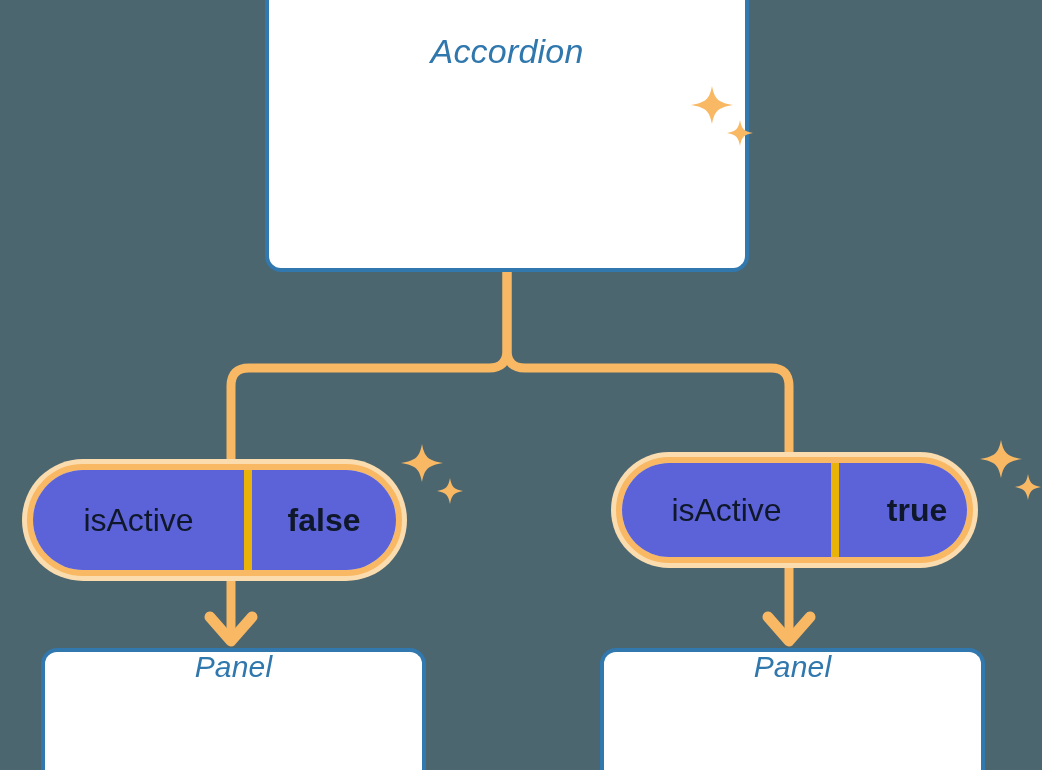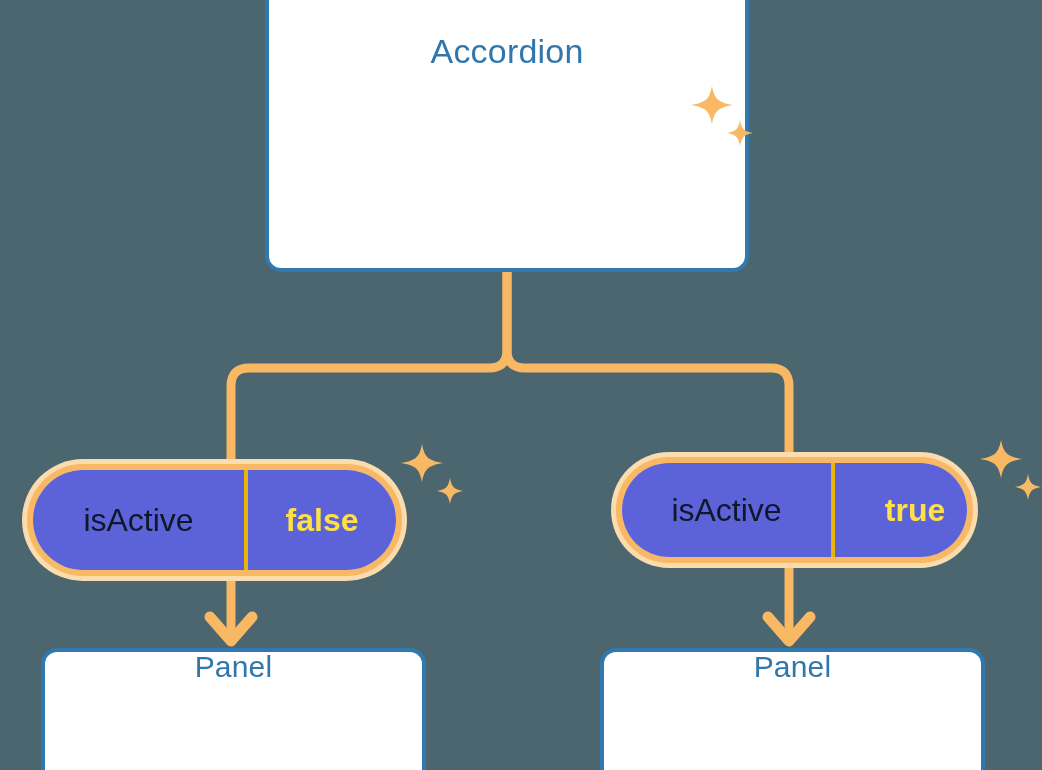--- a/index.html
+++ b/index.html
@@ -36,20 +36,21 @@
     border: 4px solid #3178ae;
     border-radius: 16px;
     box-sizing: border-box;
   }
   .card-title {
     text-align: center;
     color: #2f77ac;
     font-size: 34px;
     letter-spacing: 0.2px;
     line-height: 1;
+    font-style: italic;
   }
 
   #accordion-card {
     left: 265px;
     top: 0px;
     width: 484px;
     height: 272px;
     border-top-left-radius: 0;
     border-top-right-radius: 0;
     border-top: 0;
@@ -140,24 +141,24 @@
     font-weight: bold;
   }
 
   
   .pill-solid .pill-inner { background: #5c63d8; }
   .pill-solid .pill-key {
     color: #0f172a;
     font-size: 32px;
   }
   .pill-solid .pill-val {
-    color: #fde047;
+    color: #0f172a;
     font-size: 32px;
     font-weight: bold;
-    border-left: 4px solid #eab308;
+    border-left: 8px solid #eab308;
   }
 
   #pill-isactive-left {
     left: 33px;
     top: 470px;
     width: 363px;
     height: 100px;
   }
   #pill-isactive-left .pill-key { flex: 0 0 211px; }
   #pill-isactive-left .pill-val { flex: 1 1 auto; }

